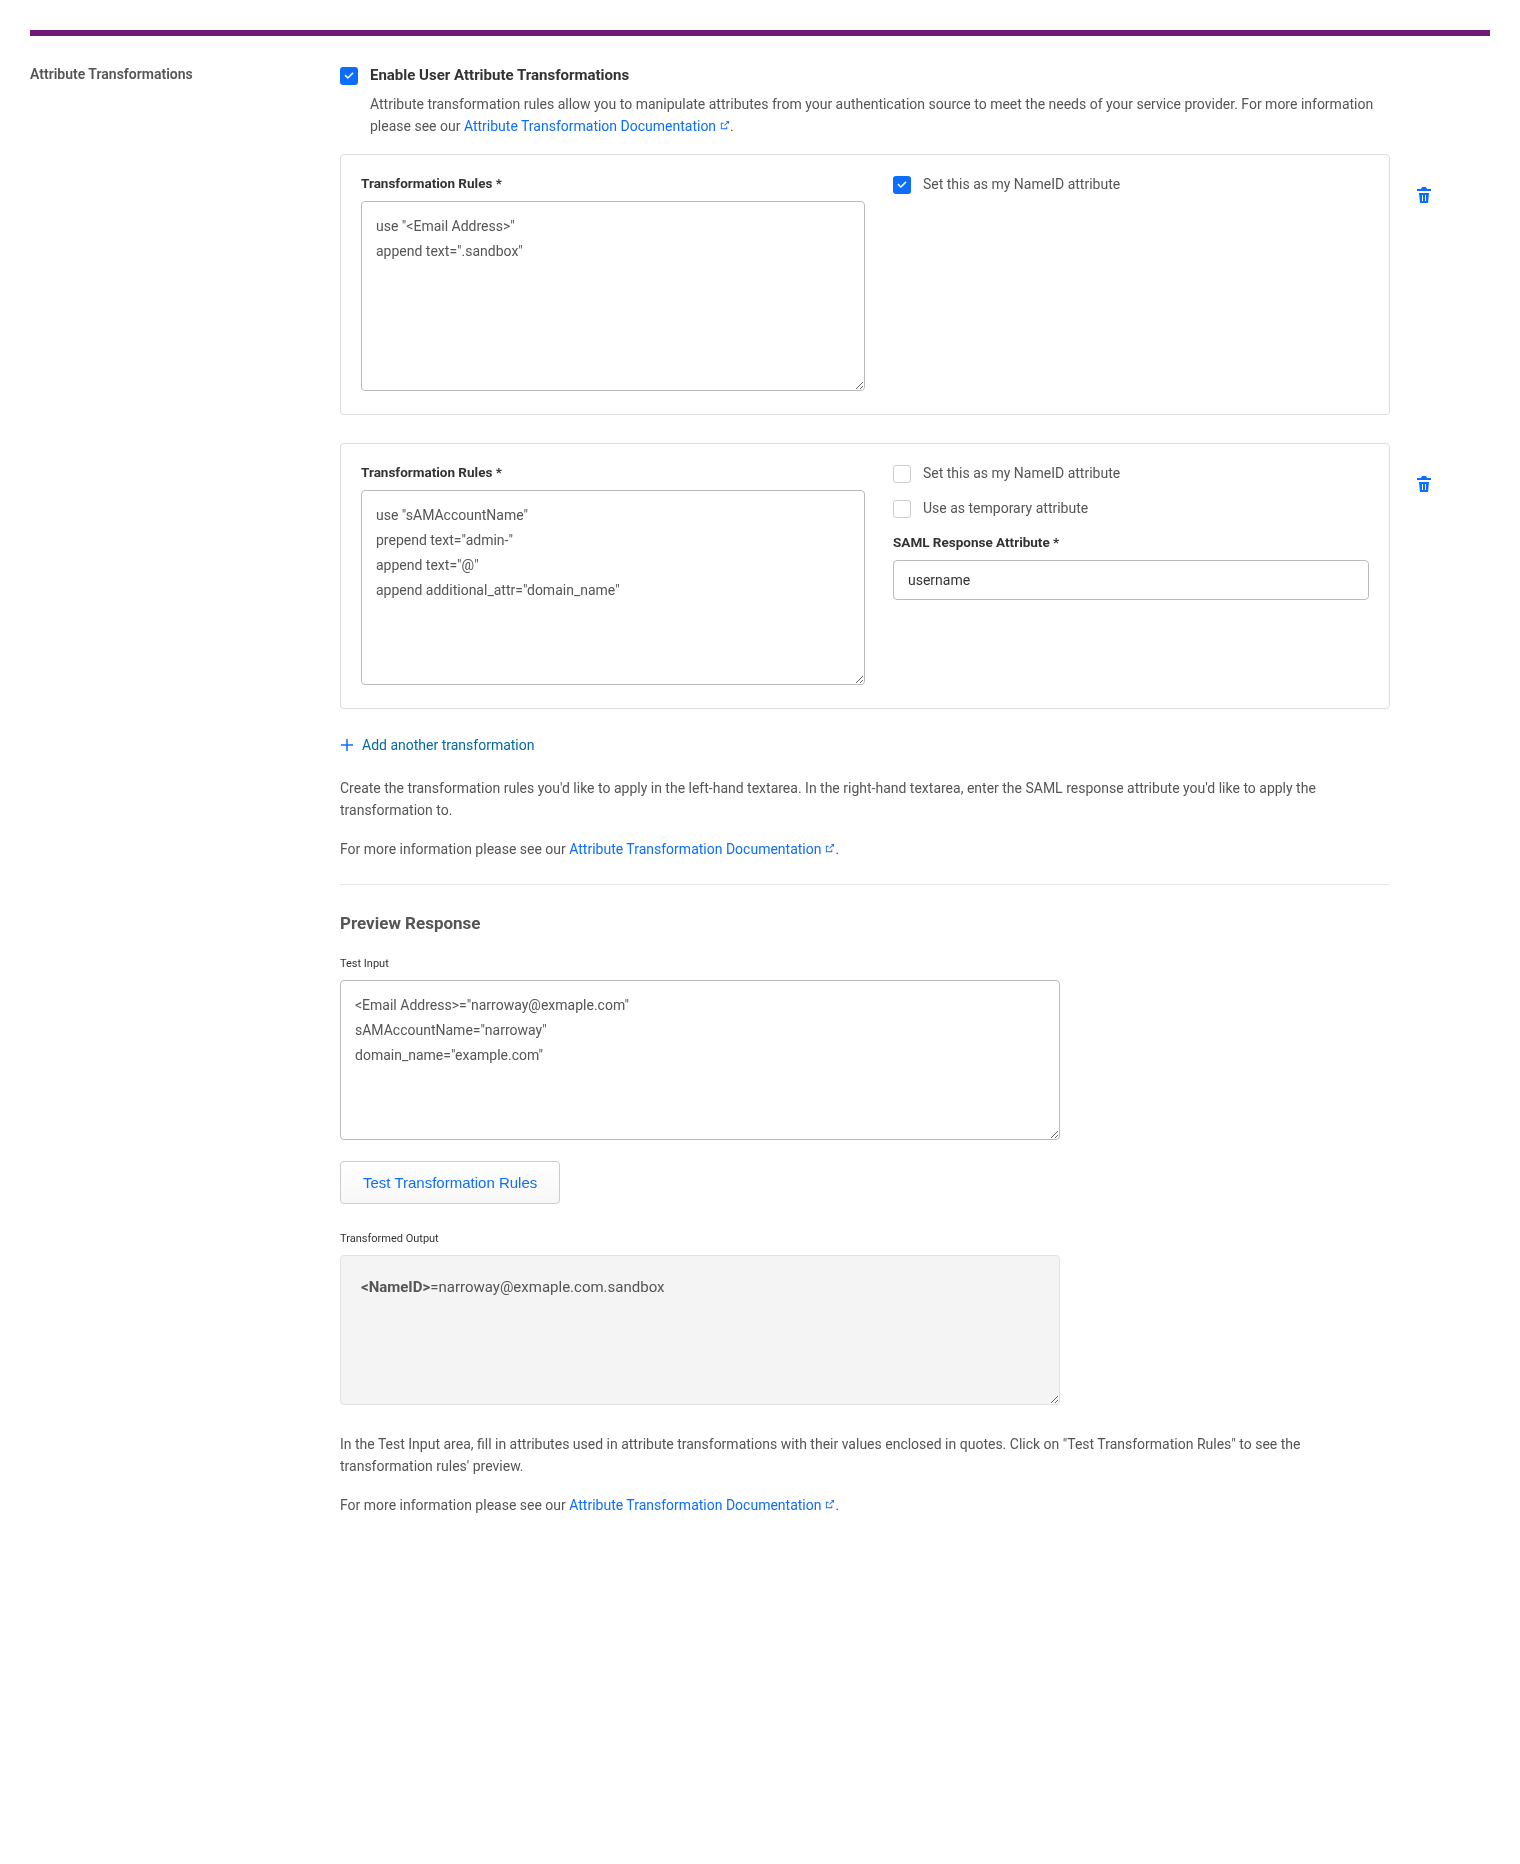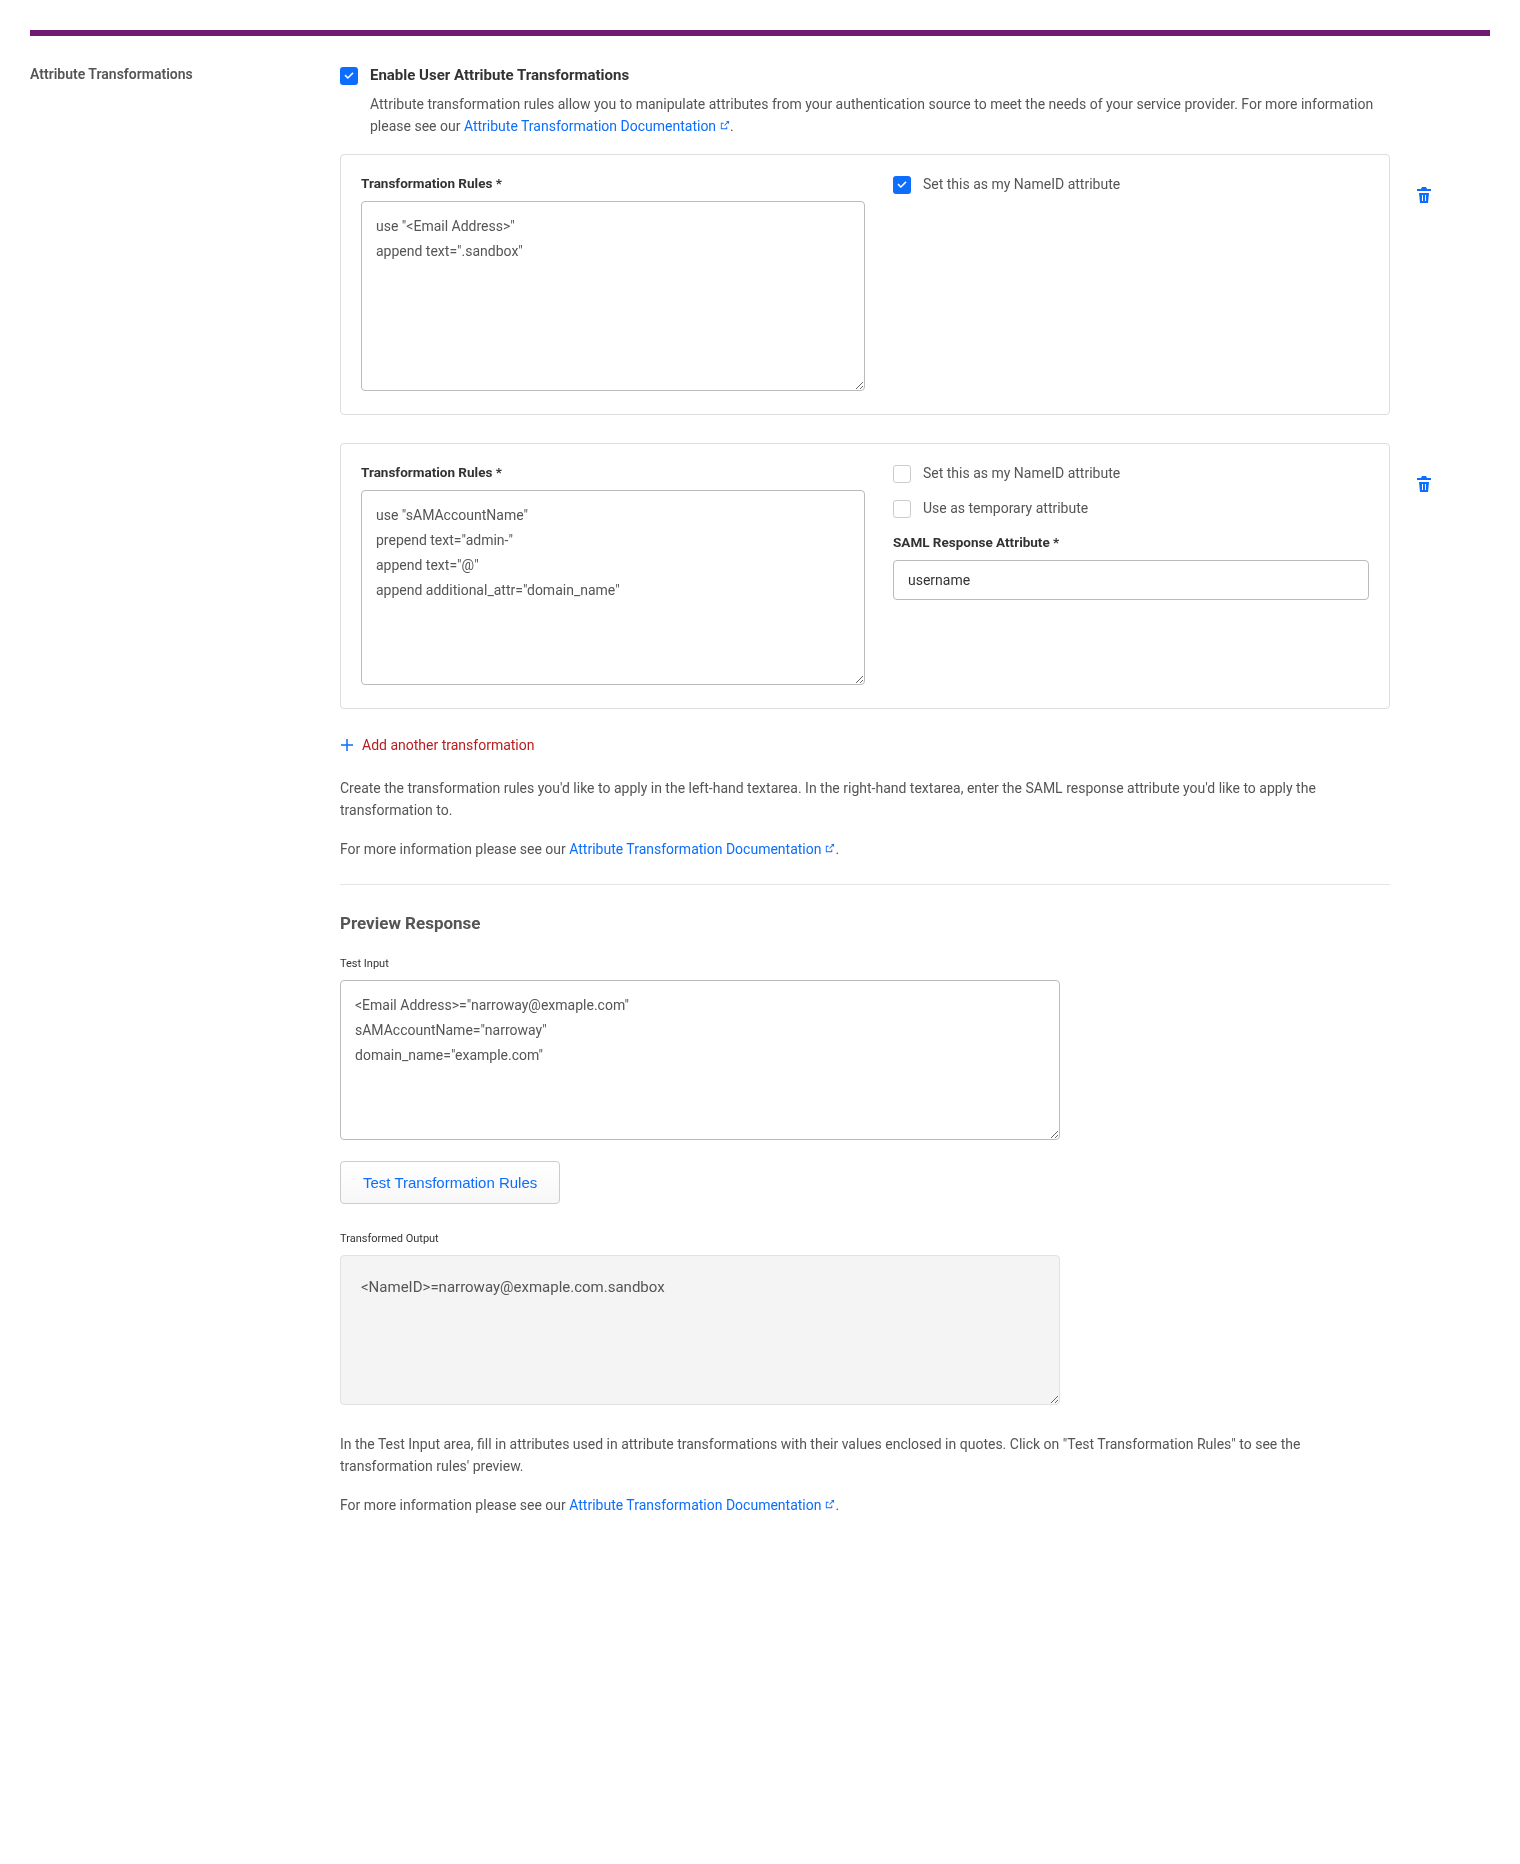--- a/index.html
+++ b/index.html
@@ -161,21 +161,21 @@
     .option-row {
       display: flex;
       align-items: center;
       gap: 12px;
       margin-bottom: 16px;
     }
     .add-link {
       display: inline-flex;
       align-items: center;
       gap: 8px;
-      color: #b91c1c;
+      color: #0369a1;
       cursor: pointer;
       font-size: 14px;
       margin-bottom: 24px;
     }
     .plus-icon {
       color: #0d6efd;
     }
     .divider {
       border: none;
       border-top: 1px solid #e5e5e5;
@@ -212,21 +212,21 @@
       max-width: 100%;
       min-height: 150px;
       color: #555;
       font-size: 15px;
       line-height: 1.8;
       resize: both;
       overflow: auto;
       margin-bottom: 28px;
     }
     .output-box .strong {
-      font-weight: 400;
+      font-weight: 700;
     }
     .sub-label {
       font-weight: 400;
       color: #333;
       font-size: 11px;
       margin-bottom: 10px;
     }
   </style>
 </head>
 <body>

